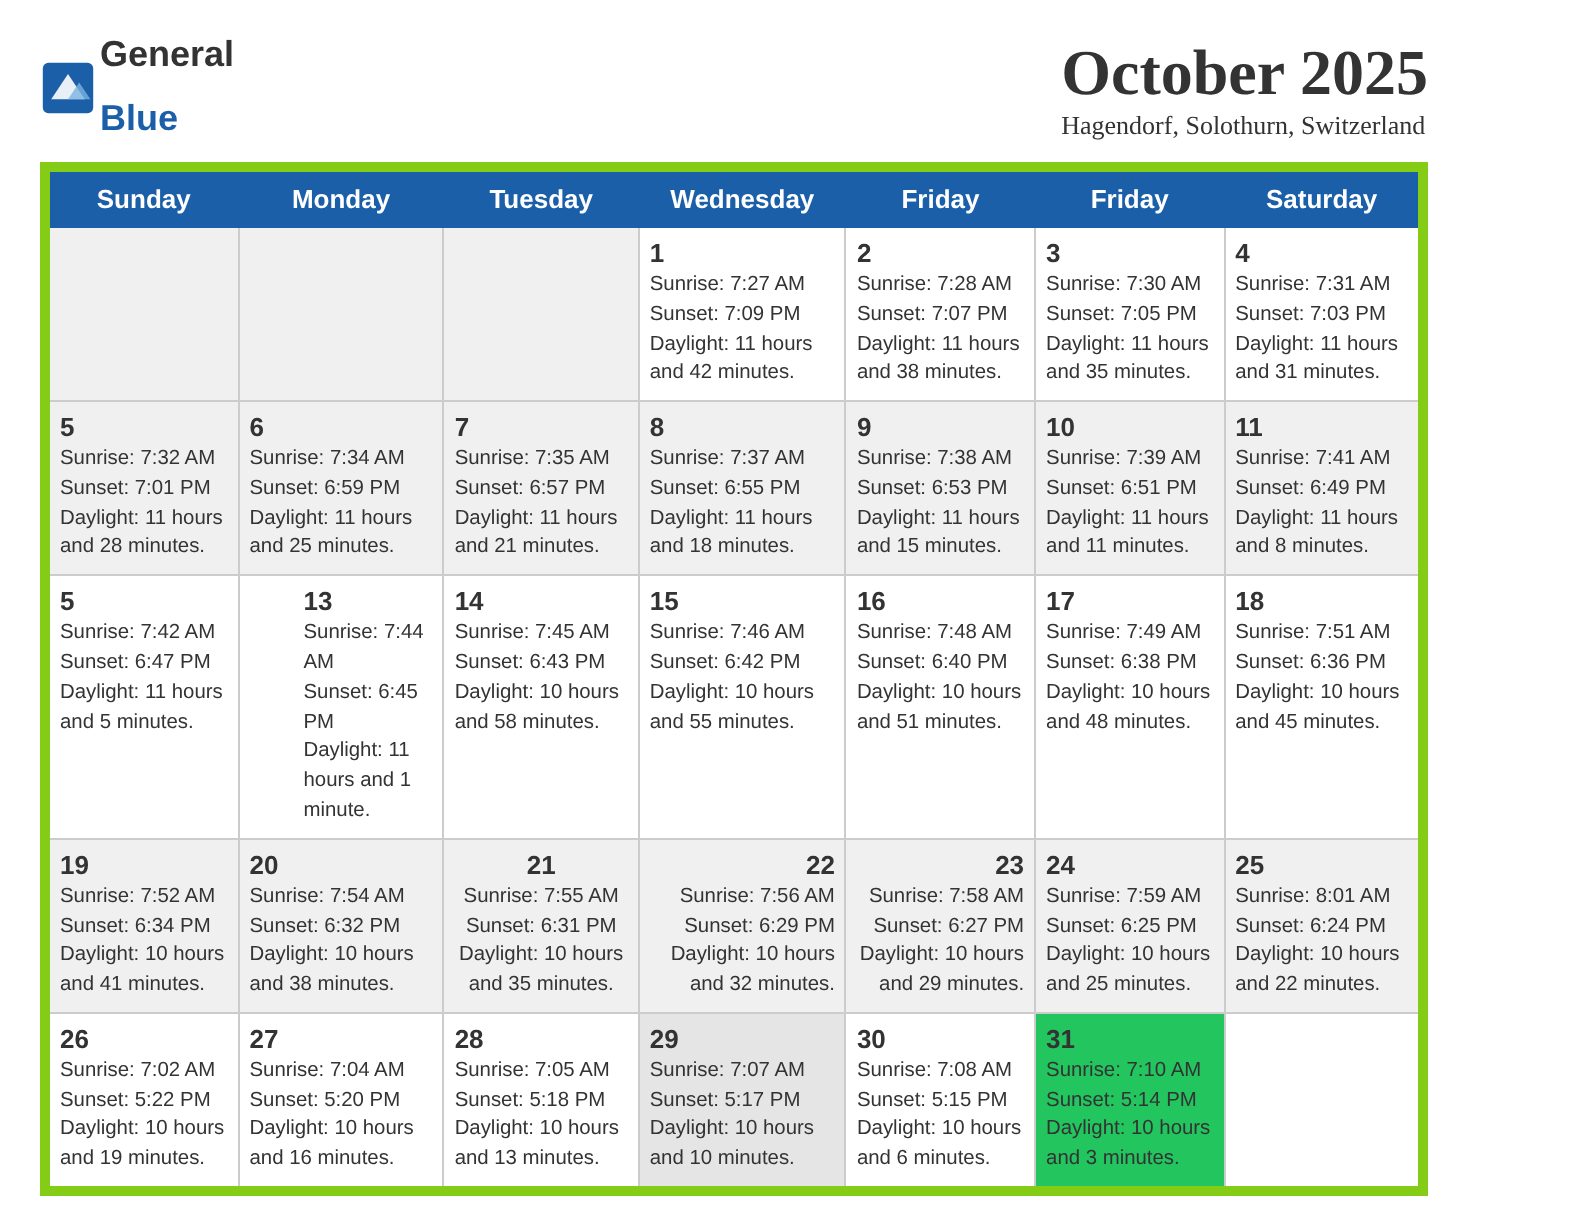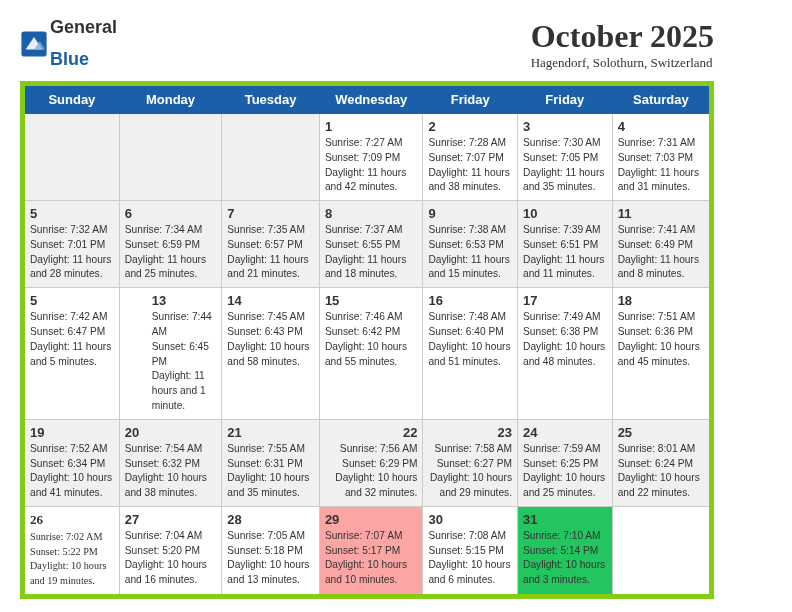--- a/index.html
+++ b/index.html
@@ -217,21 +217,21 @@
         </tr>
         <tr>
           <td style="background: rgb(240, 240, 240);">
             <div class="day-number">19</div>
             <div class="day-info">Sunrise: 7:52 AM<br>Sunset: 6:34 PM<br>Daylight: 10 hours and 41 minutes.</div>
           </td>
           <td style="background: rgb(240, 240, 240);">
             <div class="day-number">20</div>
             <div class="day-info">Sunrise: 7:54 AM<br>Sunset: 6:32 PM<br>Daylight: 10 hours and 38 minutes.</div>
           </td>
-          <td style="background: rgb(240, 240, 240);">
+          <td style="background: rgb(240, 240, 240); text-align: center;">
             <div class="day-number">21</div>
             <div class="day-info">Sunrise: 7:55 AM<br>Sunset: 6:31 PM<br>Daylight: 10 hours and 35 minutes.</div>
           </td>
           <td style="background: rgb(240, 240, 240); text-align: right;">
             <div class="day-number">22</div>
             <div class="day-info">Sunrise: 7:56 AM<br>Sunset: 6:29 PM<br>Daylight: 10 hours and 32 minutes.</div>
           </td>
           <td style="background: rgb(240, 240, 240); text-align: right;">
             <div class="day-number">23</div>
             <div class="day-info">Sunrise: 7:58 AM<br>Sunset: 6:27 PM<br>Daylight: 10 hours and 29 minutes.</div>
@@ -239,33 +239,33 @@
           <td style="background: rgb(240, 240, 240);">
             <div class="day-number">24</div>
             <div class="day-info">Sunrise: 7:59 AM<br>Sunset: 6:25 PM<br>Daylight: 10 hours and 25 minutes.</div>
           </td>
           <td style="background: rgb(240, 240, 240);">
             <div class="day-number">25</div>
             <div class="day-info">Sunrise: 8:01 AM<br>Sunset: 6:24 PM<br>Daylight: 10 hours and 22 minutes.</div>
           </td>
         </tr>
         <tr>
-          <td style="background: rgb(255, 255, 255); font-family: Liberation Serif, serif;">
+          <td style="background: rgb(255, 255, 255);">
             <div class="day-number">26</div>
             <div class="day-info">Sunrise: 7:02 AM<br>Sunset: 5:22 PM<br>Daylight: 10 hours and 19 minutes.</div>
           </td>
           <td style="background: rgb(255, 255, 255);">
             <div class="day-number">27</div>
             <div class="day-info">Sunrise: 7:04 AM<br>Sunset: 5:20 PM<br>Daylight: 10 hours and 16 minutes.</div>
           </td>
           <td style="background: rgb(255, 255, 255);">
             <div class="day-number">28</div>
             <div class="day-info">Sunrise: 7:05 AM<br>Sunset: 5:18 PM<br>Daylight: 10 hours and 13 minutes.</div>
           </td>
-          <td style="background: #fca5a5;">
+          <td style="background: #e5e5e5;">
             <div class="day-number">29</div>
             <div class="day-info">Sunrise: 7:07 AM<br>Sunset: 5:17 PM<br>Daylight: 10 hours and 10 minutes.</div>
           </td>
           <td style="background: rgb(255, 255, 255);">
             <div class="day-number">30</div>
             <div class="day-info">Sunrise: 7:08 AM<br>Sunset: 5:15 PM<br>Daylight: 10 hours and 6 minutes.</div>
           </td>
           <td style="background: #22c55e;">
             <div class="day-number">31</div>
             <div class="day-info">Sunrise: 7:10 AM<br>Sunset: 5:14 PM<br>Daylight: 10 hours and 3 minutes.</div>

